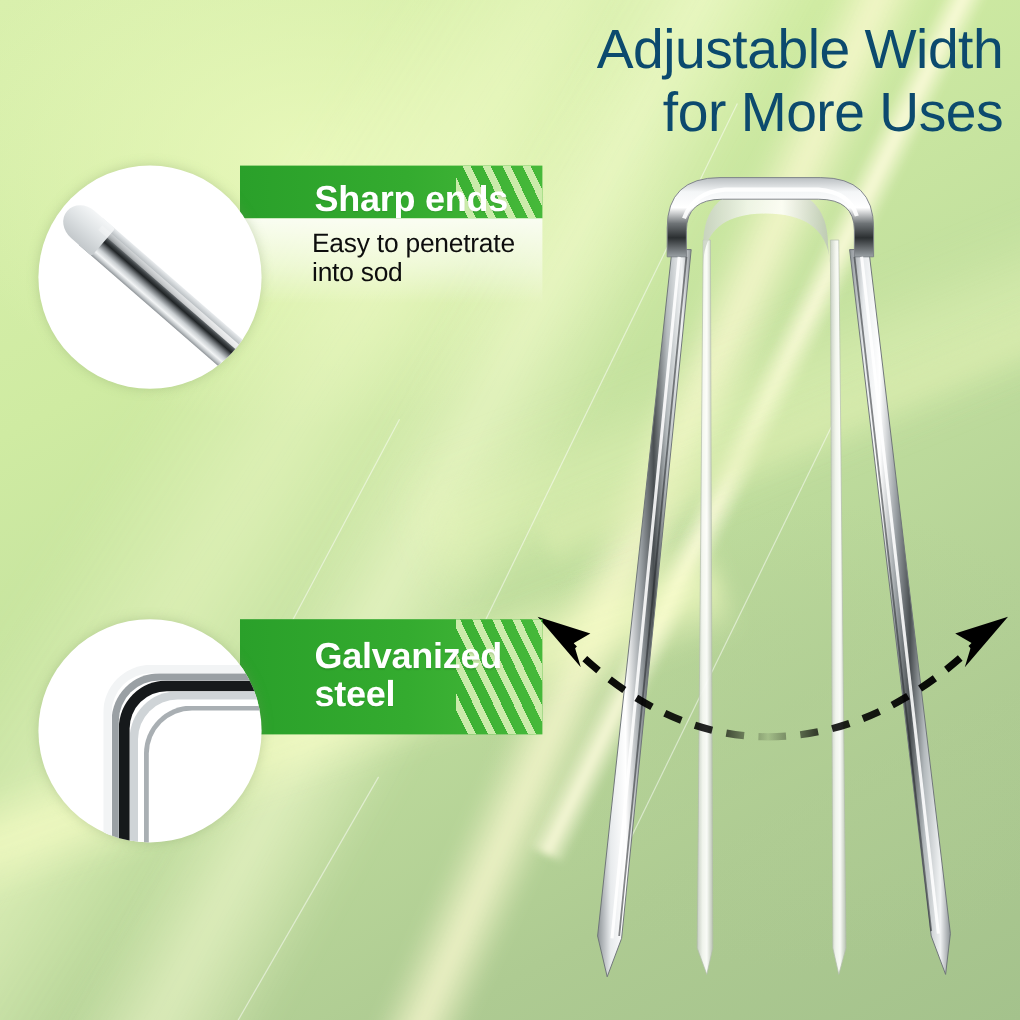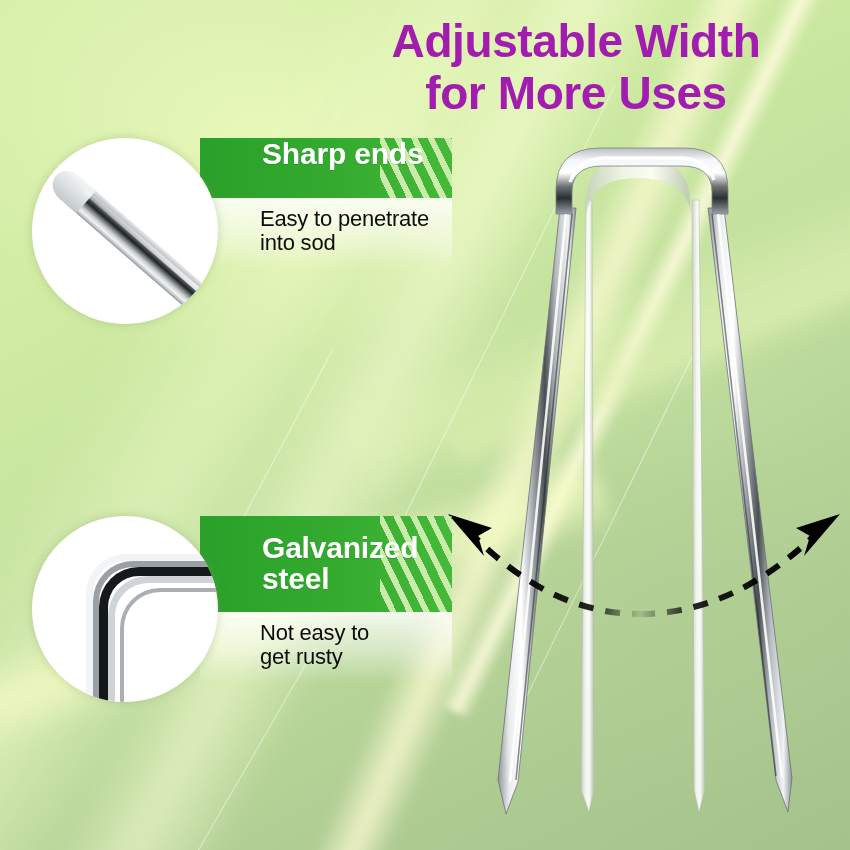--- a/index.html
+++ b/index.html
@@ -41,34 +41,34 @@
       background:linear-gradient(180deg,rgba(255,255,255,0) 0%,rgba(224,240,178,.55) 50%,rgba(255,255,255,0) 100%);filter:blur(7px);}
   .hairline{position:absolute;background:rgba(255,255,255,.5);transform-origin:center;}
   .h1{left:500px;top:60px;width:1px;height:520px;transform:rotate(26deg);}
   .h2{left:255px;top:330px;width:1px;height:330px;transform:rotate(28deg);}
   .h3{left:600px;top:330px;width:1px;height:430px;transform:rotate(26deg);}
   .h4{left:250px;top:630px;width:1px;height:260px;transform:rotate(30deg);}
 
   
   .headline{
     position:absolute;right:14px;top:16px;width:520px;
-    text-align:center;color:#a21caf;font-weight:700;
+    text-align:right;color:#0c4a6e;font-weight:400;
     font-size:46px;line-height:1.12;letter-spacing:-.4px;
   }
   .headline span{display:block;}
 
   
   .callout{position:absolute;}
   .callout .panel{
     position:absolute;left:168px;top:0;width:252px;
   }
   .banner{
-    position:relative;height:60px;overflow:hidden;
+    position:relative;height:44px;overflow:hidden;
     background:linear-gradient(90deg,#2aa02a 0%,#34ab2f 55%,#46b93a 100%);
-    display:flex;align-items:flex-start;
+    display:flex;align-items:flex-end;
   }
   .banner.tall{height:96px;align-items:flex-start;}
   .banner .stripes{
     position:absolute;right:0;top:0;bottom:0;width:72px;
     background:repeating-linear-gradient(64deg,
       rgba(255,255,255,0) 0px,rgba(255,255,255,0) 9px,
       rgba(215,240,180,.92) 9px,rgba(215,240,180,.92) 15px);
   }
   .banner .btitle{
     position:relative;z-index:2;color:#ffffff;font-weight:700;
@@ -251,24 +251,20 @@
 
   <div class="callout" style="left:32px;top:516px;">
     <div class="panel">
       <div class="banner tall">
         <div class="stripes"></div>
         <div class="btitle">
           <div>Galvanized</div>
           <div>steel</div>
         </div>
       </div>
-      <div class="caption-wrap">
-        <div class="caption">Not easy to</div>
-        <div class="caption">get rusty</div>
-      </div>
     </div>
     <div class="circle">
       <div class="inner">
         <div class="bend">
           <div class="band b1"></div>
           <div class="band b2"></div>
           <div class="band b3"></div>
           <div class="band b4"></div>
           <div class="band b5"></div>
           <div class="band b6"></div>

